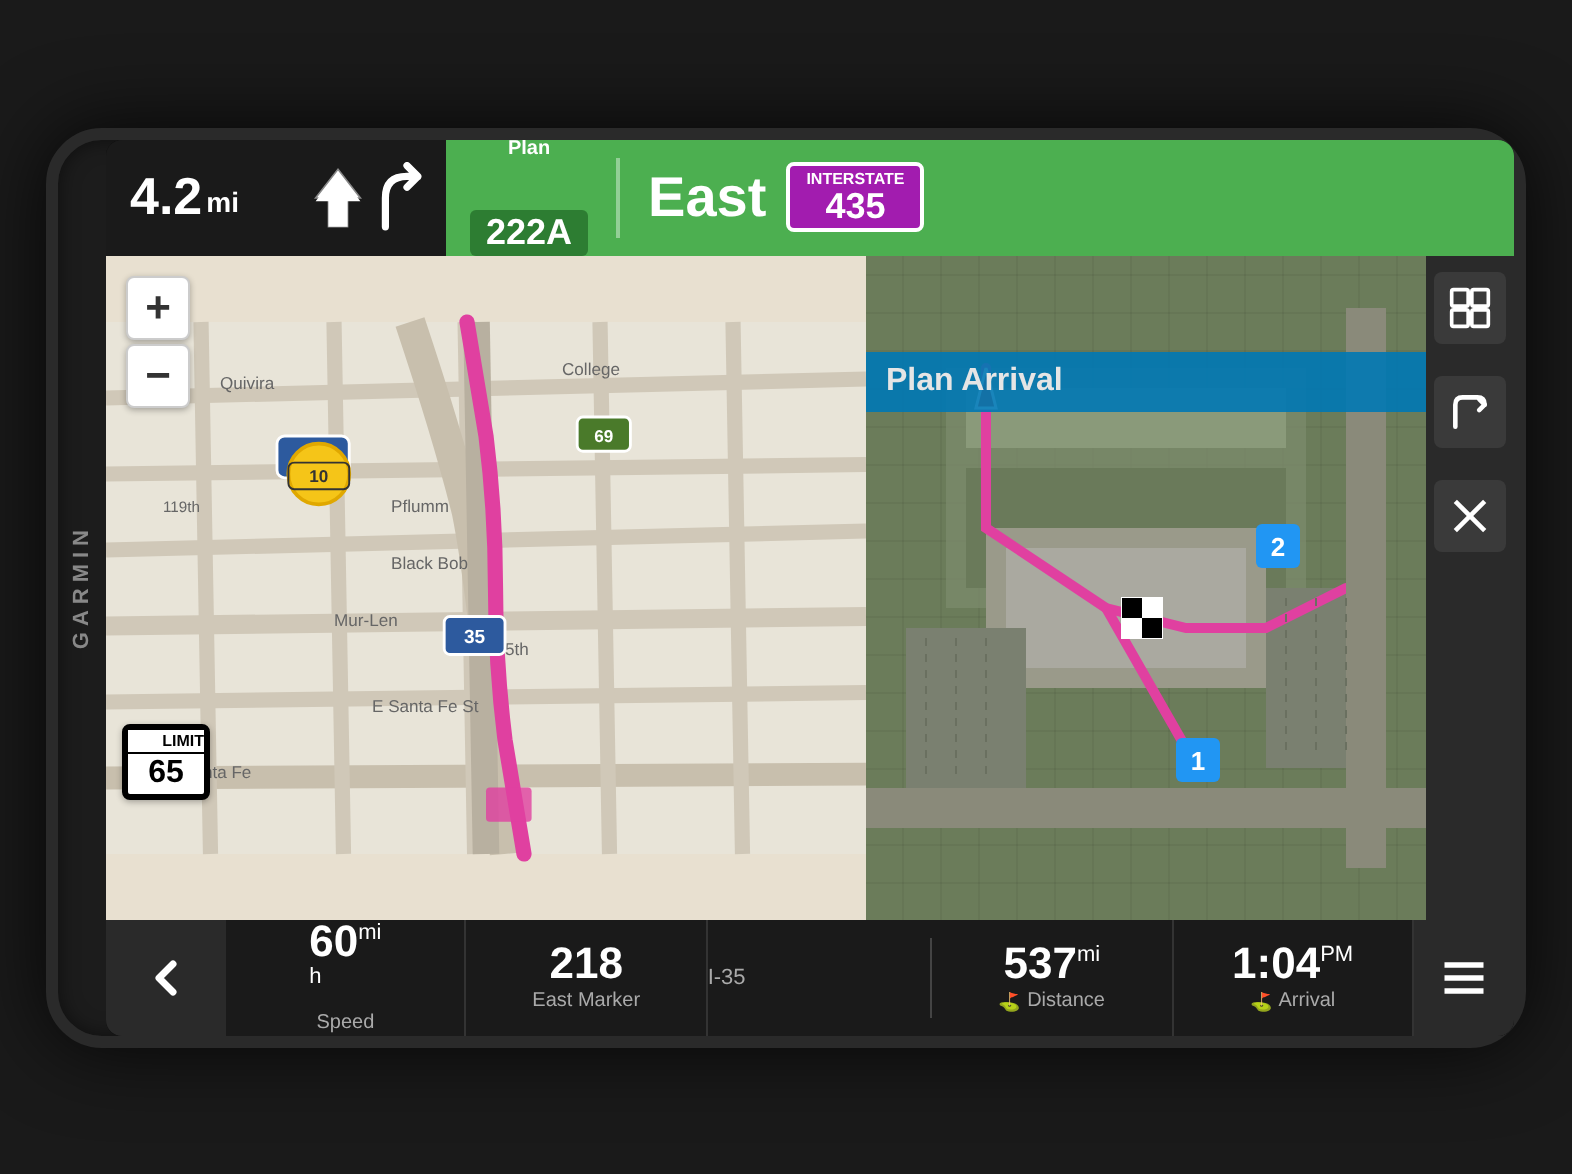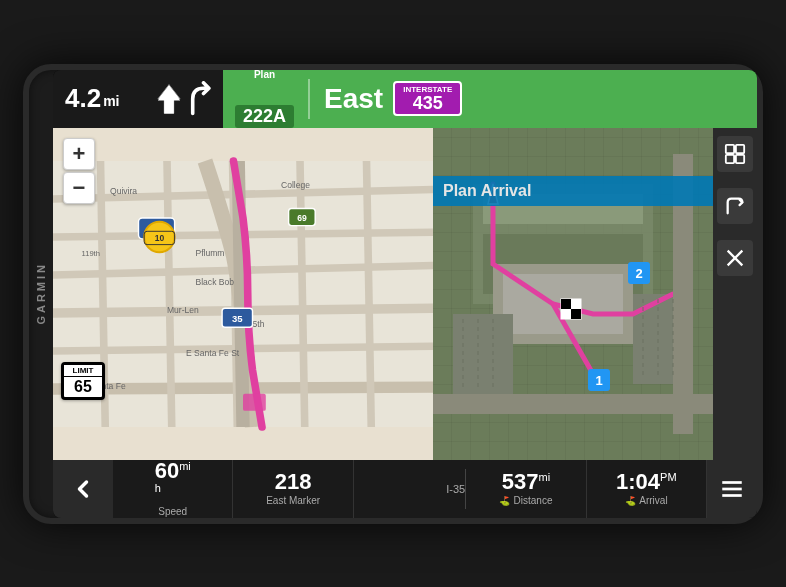--- a/index.html
+++ b/index.html
@@ -222,20 +222,21 @@
       box-shadow: 0 1px 3px rgba(0,0,0,0.3);
     }
 
     .speed-limit-label {
       background: #fff;
       color: #000;
       font-size: 8px;
       font-weight: bold;
       border-bottom: 1px solid #000;
       padding: 1px 0;
+      text-align: right;
     }
 
     .speed-limit-value {
       color: #000;
       font-size: 16px;
       font-weight: bold;
       line-height: 1.2;
     }
 
     
@@ -352,21 +353,21 @@
     }
 
     .stat-label .flag-icon {
       font-size: 9px;
     }
 
     .road-label {
       color: #aaa;
       font-size: 11px;
       flex: 1;
-      text-align: right;
+      text-align: left;
     }
 
     .menu-btn {
       width: 50px;
       height: 100%;
       background: #2a2a2a;
       display: flex;
       align-items: center;
       justify-content: center;
       cursor: pointer;

